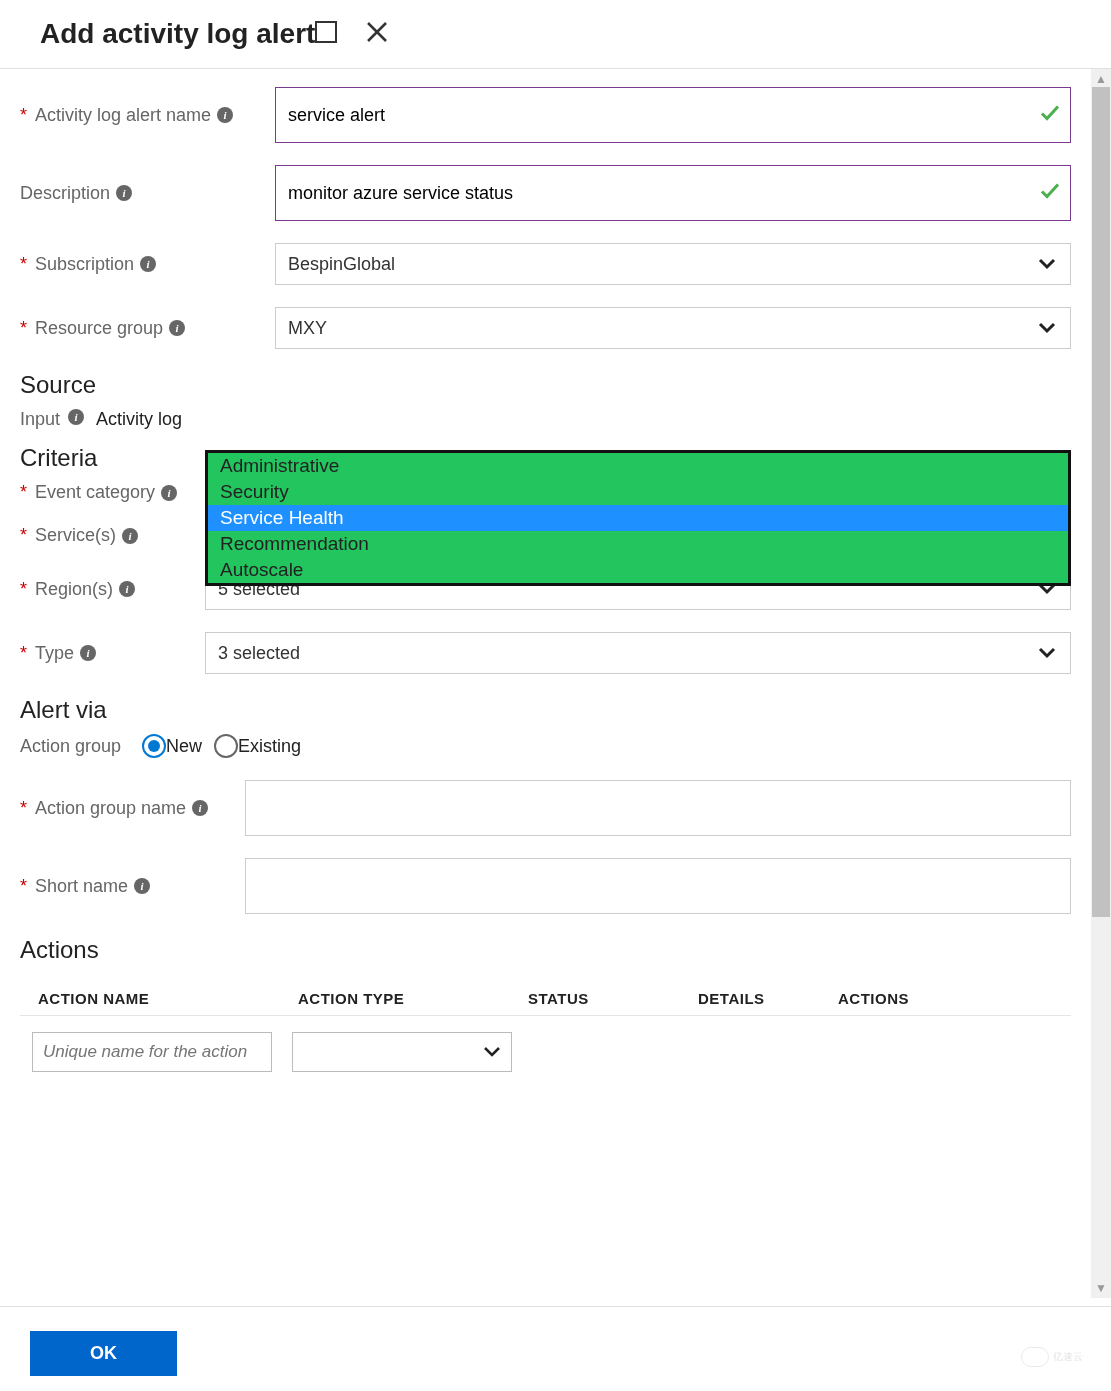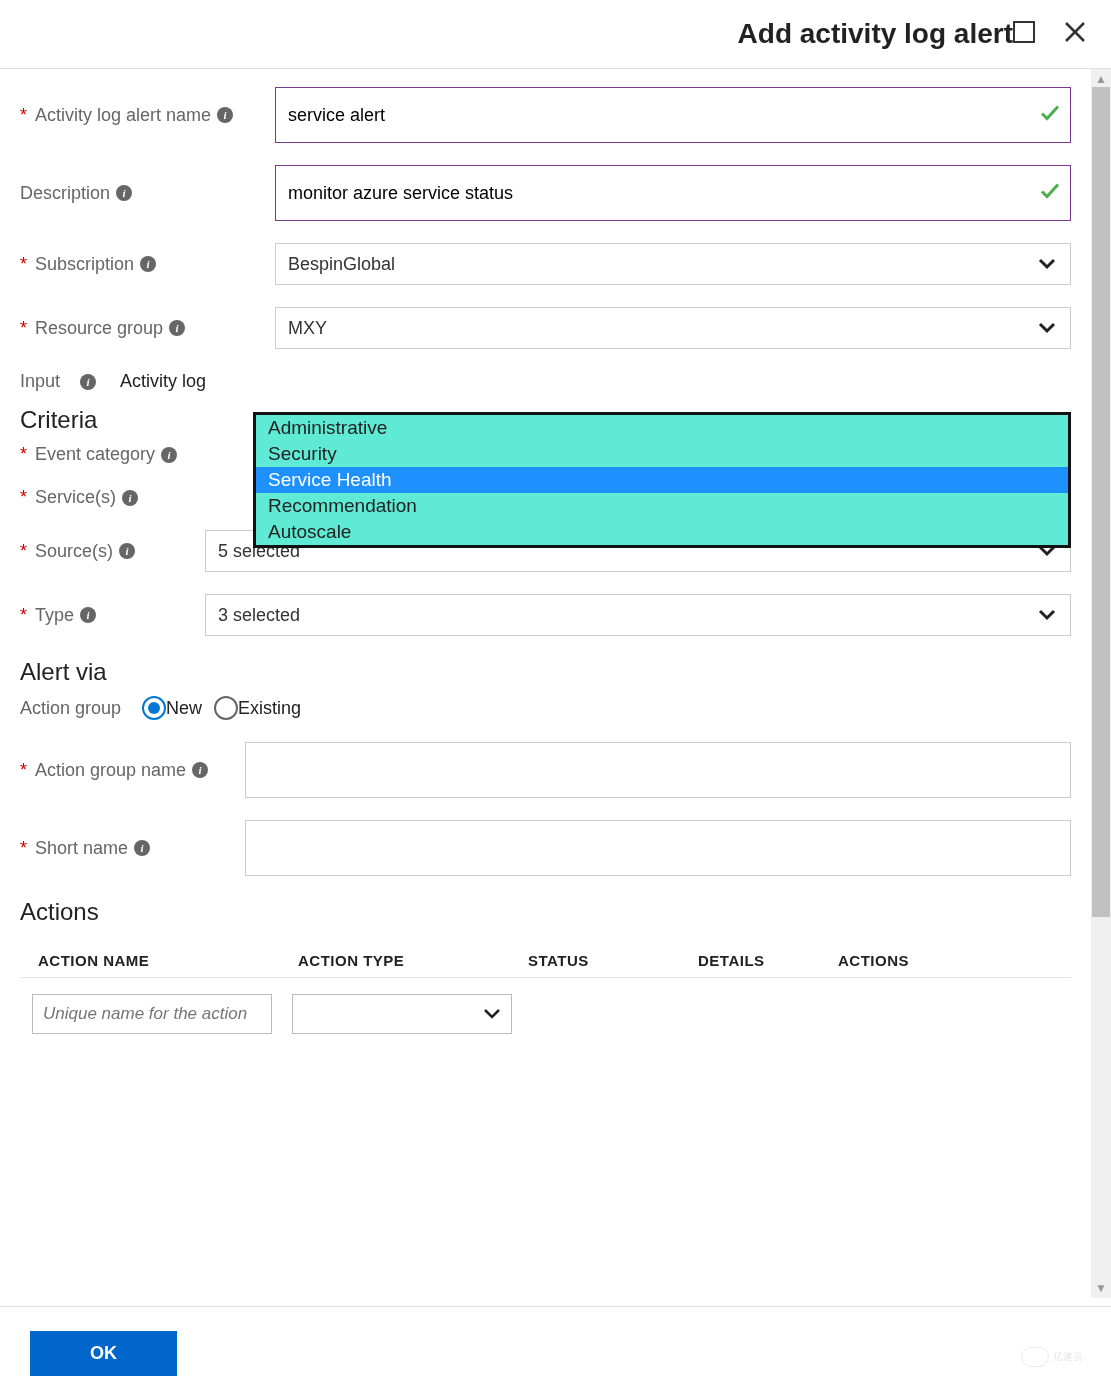--- a/index.html
+++ b/index.html
@@ -9,21 +9,21 @@
       color: #333;
       background: #fff;
       width: 1111px;
       height: 1391px;
       position: relative;
       overflow: hidden;
     }
     .header {
       display: flex;
       align-items: center;
-      justify-content: flex-end;
+      justify-content: flex-start;
       padding: 18px 24px 18px 40px;
       border-bottom: 1px solid #e0e0e0;
     }
     .header h1 {
       font-size: 28px;
       font-weight: 600;
       color: #222;
     }
     .header-icons {
       display: flex;
@@ -113,22 +113,21 @@
     }
     .chev svg { display: block; }
     .section-title {
       font-size: 24px;
       font-weight: 400;
       color: #222;
       margin: 14px 0 10px 0;
     }
     .source-row {
       display: flex;
-      align-items: center;
-      gap: 20px;
+      gap: 8px;
       margin-bottom: 14px;
     }
     .source-row .lbl { color: #666; }
     .source-row .val { color: #222; margin-left: 4px; }
     .criteria-wrap { position: relative; }
     .criteria-row {
       display: flex;
       align-items: center;
       margin-bottom: 22px;
     }
@@ -141,23 +140,22 @@
       font-size: 18px;
     }
     .criteria-label .req { color: #c00; margin-right: 2px; }
     .criteria-field { flex: 1; position: relative; border-radius: 9px; }
     .dropdown-list {
       position: absolute;
       left: 185px;
       top: -32px;
       right: 0;
       border: 3px solid #111;
-      background: #5eead4;
+      background: #22c55e;
       z-index: 10;
-      margin-left: 48px;
     }
     .dropdown-item {
       padding: 2px 12px;
       font-size: 19px;
       color: #222;
       cursor: pointer;
     }
     .dropdown-item.selected {
       background: #1e90ff;
       color: #fff;
@@ -351,20 +349,21 @@
         <span>MXY</span>
         <span class="chev">
           <svg width="18" height="12">
                 <polyline points="2,2 9,9 16,2" fill="none" stroke="#222" stroke-width="3"></polyline>
               </svg>
         </span>
       </div>
     </div>
   </div>
 
+  <div class="section-title">Source</div>
   <div class="source-row">
     <span class="lbl">Input</span>
     <span class="info-icon">i</span>
     <span class="val">Activity log</span>
   </div>
 
   <div class="criteria-wrap">
     <div class="section-title">Criteria</div>
 
     <div style="position:relative;">
@@ -391,21 +390,21 @@
         <div class="dropdown-item">Security</div>
         <div class="dropdown-item selected">Service Health</div>
         <div class="dropdown-item">Recommendation</div>
         <div class="dropdown-item">Autoscale</div>
       </div>
     </div>
 
     <div class="criteria-row">
       <div class="criteria-label">
         <span class="req">*</span>
-        <span>Source(s)</span>
+        <span>Region(s)</span>
         <span class="info-icon">i</span>
       </div>
       <div class="criteria-field">
         <div class="select-display">
           <span>5 selected</span>
           <span class="chev">
             <svg width="18" height="12">
                   <polyline points="2,2 9,9 16,2" fill="none" stroke="#222" stroke-width="3"></polyline>
                 </svg>
           </span>

